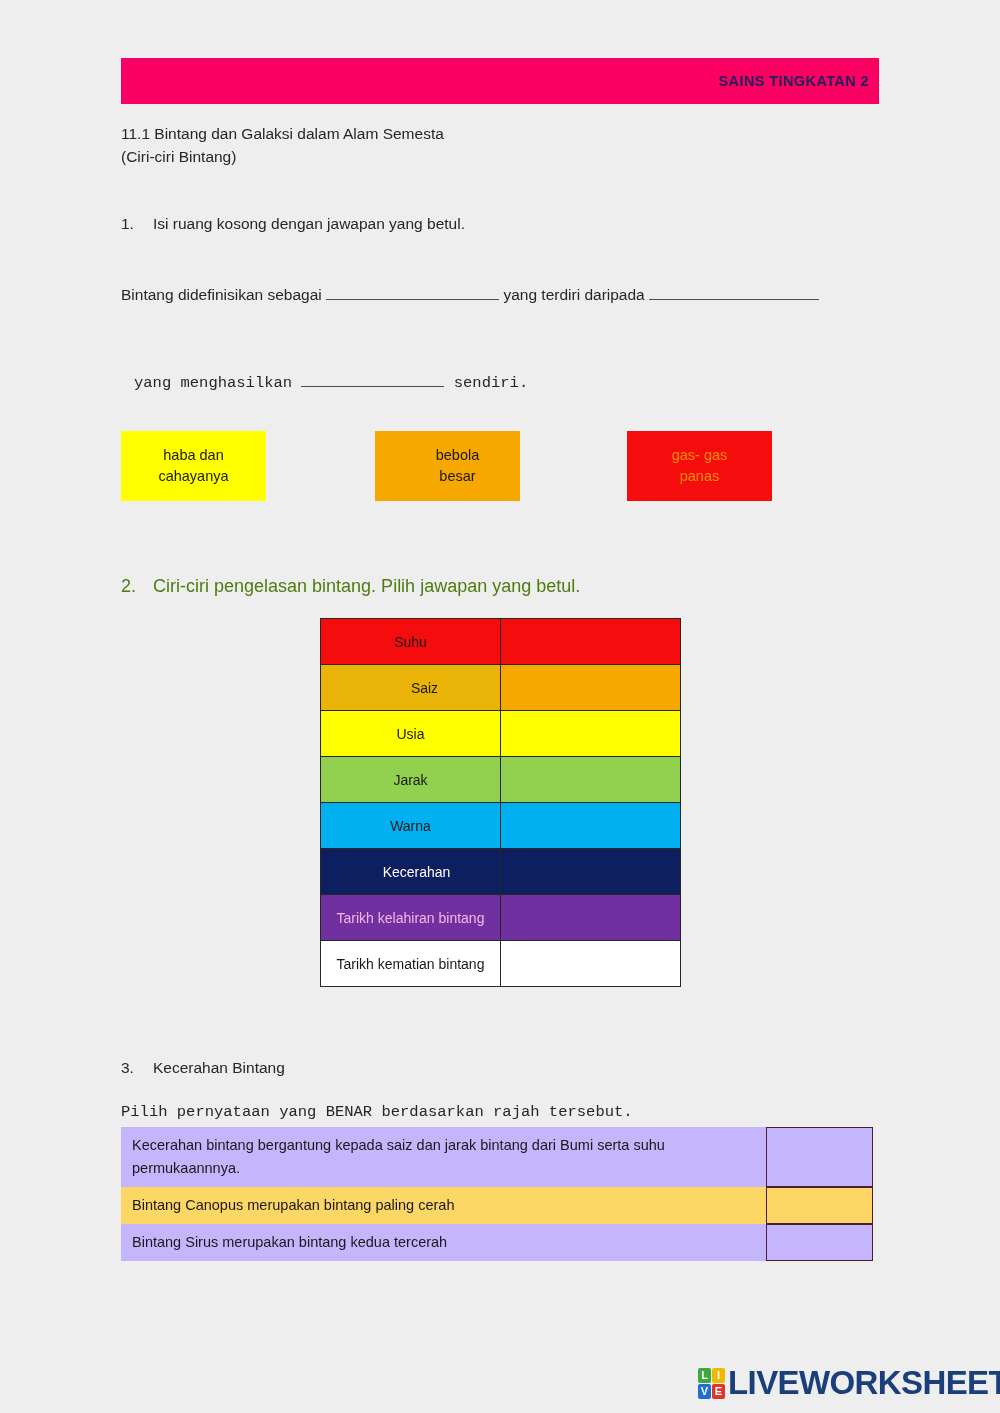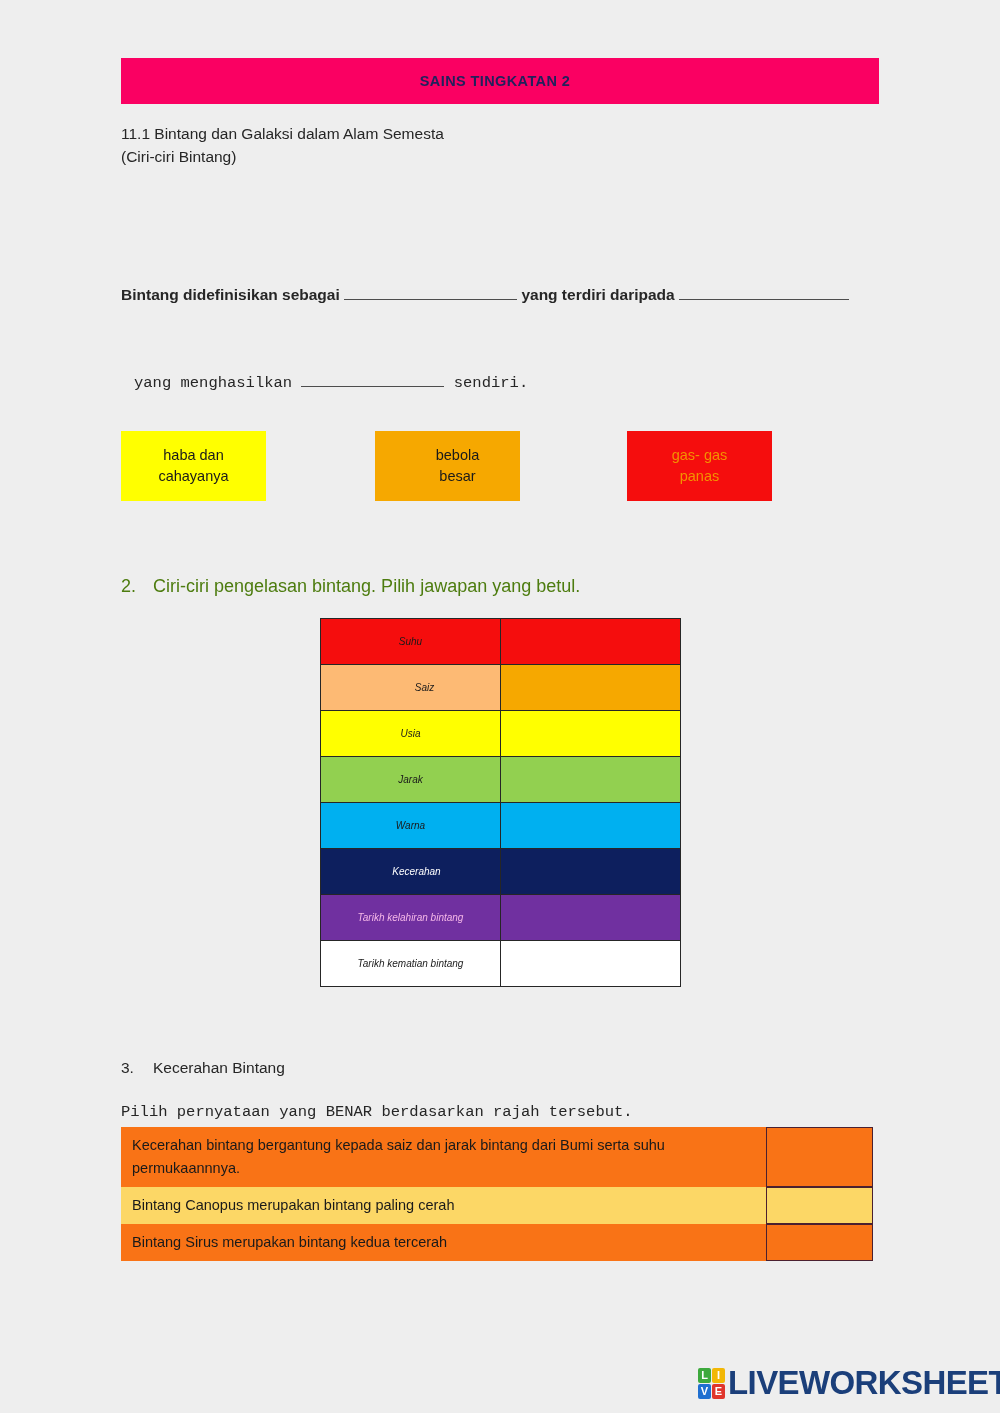--- a/index.html
+++ b/index.html
@@ -27,21 +27,21 @@
   
   .header-banner {
     position: absolute;
     left: 121px;
     top: 58px;
     width: 758px;
     height: 46px;
     background: #fa0062;
     display: flex;
     align-items: center;
-    justify-content: center;
+    justify-content: flex-end;
     padding-right: 10px;
   }
   .header-title {
     font-size: 14.5px;
     font-weight: bold;
     letter-spacing: 0.4px;
     color: #22215c;
   }
 
   
@@ -70,21 +70,20 @@
   }
 
   .fill-line-1 {
     position: absolute;
     left: 121px;
     top: 285px;
     width: 800px;
     font-size: 15.5px;
     color: #262626;
     white-space: nowrap;
-    font-weight: bold;
   }
   .fill-line-2 {
     position: absolute;
     left: 134px;
     top: 372px;
     width: 800px;
     font-size: 15.5px;
     color: #262626;
     white-space: nowrap;
     font-family: Liberation Mono, monospace;
@@ -130,26 +129,25 @@
     position: absolute;
     left: 320px;
     top: 618px;
     width: 360px;
     border-collapse: collapse;
     table-layout: fixed;
   }
   .char-table td {
     border: 1.2px solid #262626;
     height: 46px;
-    font-size: 10px;
+    font-size: 14px;
     line-height: 20px;
     text-align: center;
     vertical-align: middle;
     padding: 2px 4px;
-    font-style: italic;
   }
   .char-table td.label-cell { width: 180px; }
   .char-table td.drop-cell  { width: 180px; }
 
   
   .q3-prompt {
     position: absolute;
     left: 121px;
     top: 1059px;
     width: 760px;
@@ -181,21 +179,21 @@
     width: 645px;
     font-size: 14.5px;
     line-height: 23px;
     padding: 7px 10px 7px 11px;
     color: #1a1a1a;
   }
   .stmt-answer {
     width: 107px;
     border: 1.3px solid #4a2030;
   }
-  .bg-pink { background: #f97316; }
+  .bg-pink { background: #c4b5fd; }
   .bg-gold { background: #fcd766; }
 
   
   .logo {
     position: absolute;
     left: 698px;
     top: 1366px;
     display: flex;
     align-items: center;
   }
@@ -234,20 +232,23 @@
 
   <div class="header-banner">
     <span class="header-title">SAINS TINGKATAN 2</span>
   </div>
 
   <div class="intro">
     <div>11.1 Bintang dan Galaksi dalam Alam Semesta</div>
     <div>(Ciri-ciri Bintang)</div>
   </div>
 
+  <div class="q1-prompt">
+    <span class="q-num">1.</span><span>Isi ruang kosong dengan jawapan yang betul.</span>
+  </div>
 
   <div class="fill-line-1">
     <span>Bintang didefinisikan sebagai</span>
     <span class="blank blank-a"></span>
     <span>yang terdiri daripada</span>
     <span class="blank blank-b"></span>
   </div>
 
   <div class="fill-line-2">
     <span>yang menghasilkan</span>
@@ -272,21 +273,21 @@
     <span class="q-num">2.</span><span>Ciri-ciri pengelasan bintang. Pilih jawapan yang betul.</span>
   </div>
 
   <table class="char-table">
     <tbody>
       <tr>
         <td class="label-cell" style="background:#f50d0d;color:#1a1a1a;">Suhu</td>
         <td class="drop-cell" style="background:#f50d0d;"></td>
       </tr>
       <tr>
-        <td class="label-cell" style="background:#fdba74;color:#1a1a1a;padding-left:32px;">Saiz</td>
+        <td class="label-cell" style="background:#eab308;color:#1a1a1a;padding-left:32px;">Saiz</td>
         <td class="drop-cell" style="background:#f6a800;"></td>
       </tr>
       <tr>
         <td class="label-cell" style="background:#ffff00;color:#1a1a1a;">Usia</td>
         <td class="drop-cell" style="background:#ffff00;"></td>
       </tr>
       <tr>
         <td class="label-cell" style="background:#92d050;color:#1a1a1a;">Jarak</td>
         <td class="drop-cell" style="background:#92d050;"></td>
       </tr>

